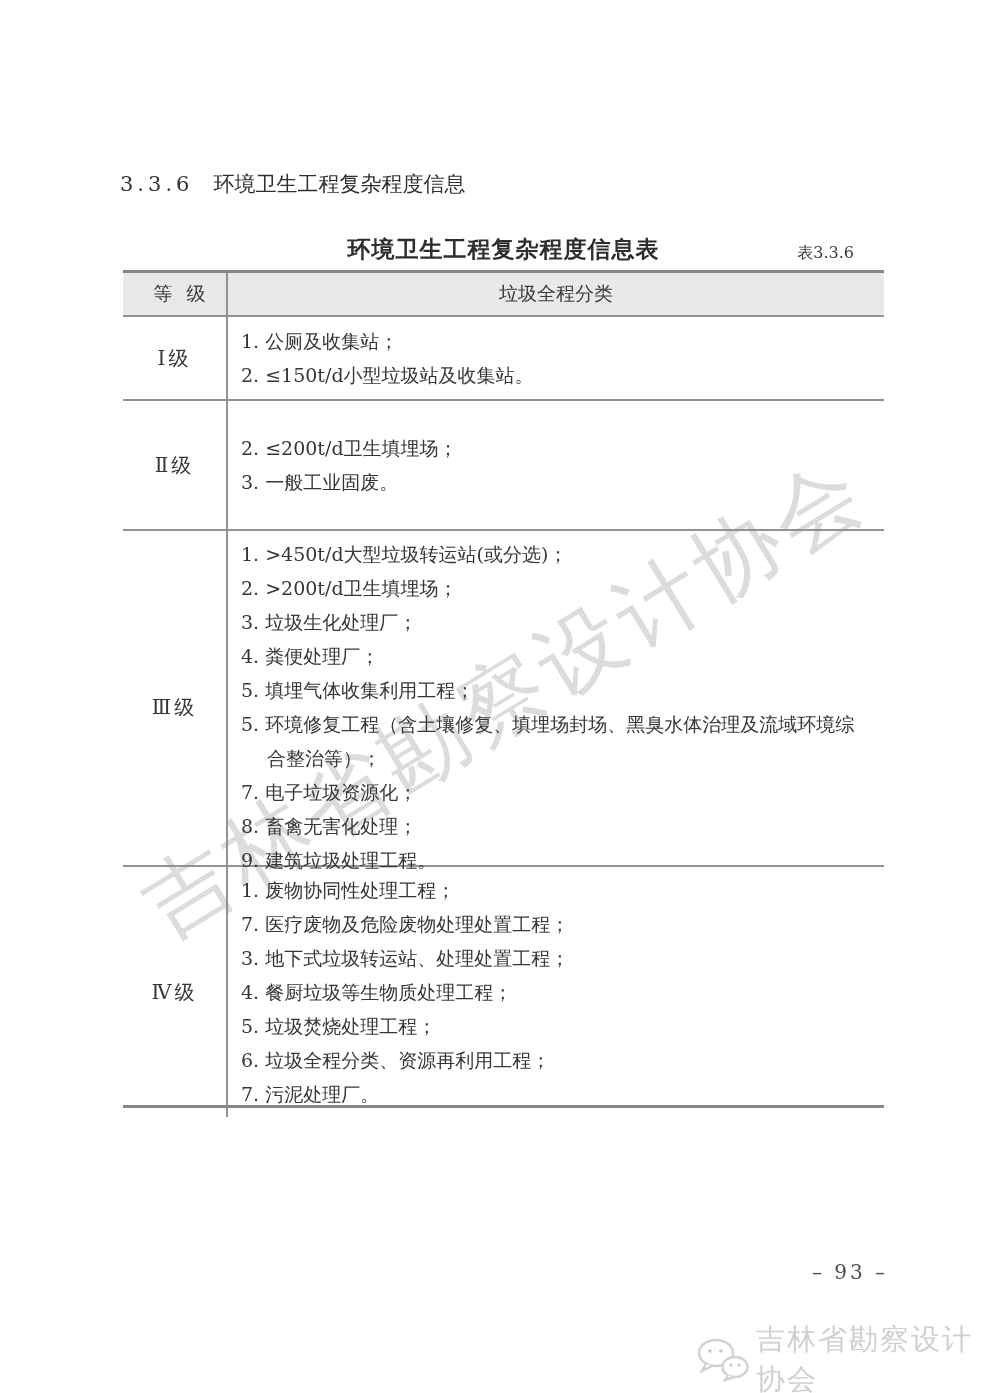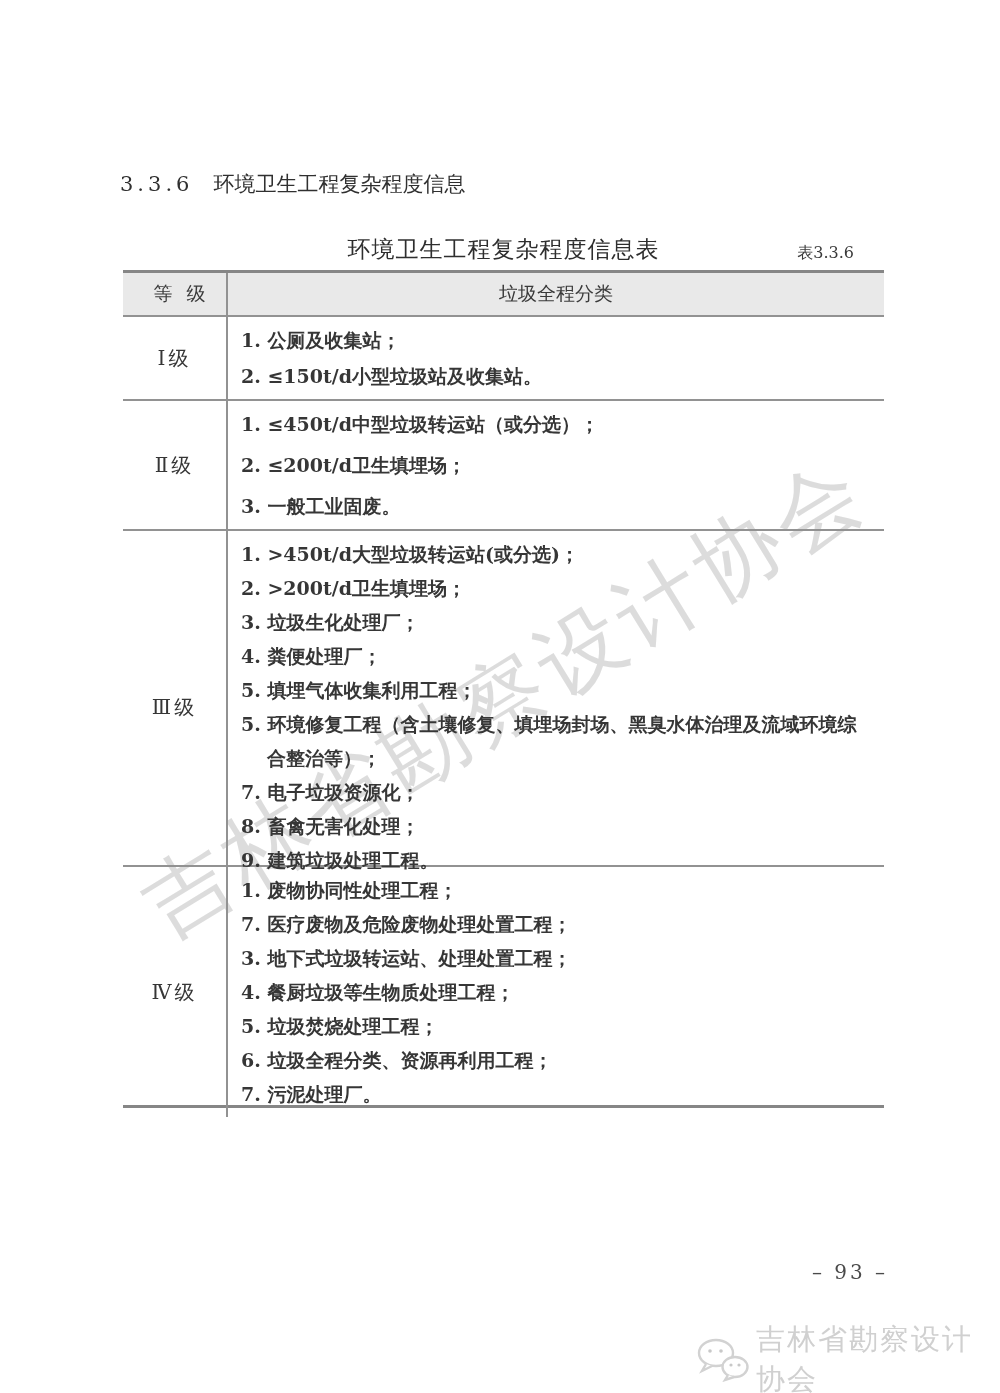--- a/index.html
+++ b/index.html
@@ -21,21 +21,21 @@
     z-index:0;pointer-events:none;
   }
   
   .section-heading{
     position:absolute;left:120px;top:170px;z-index:2;
     font-size:21px;font-weight:400;color:#303030;
   }
   .section-heading .hnum{letter-spacing:4px;margin-right:20px;}
   .table-title{
     position:absolute;left:123px;top:234px;width:761px;z-index:2;
-    text-align:center;font-size:23px;font-weight:400;color:#2e2e2e;
+    text-align:center;font-size:23px;font-weight:700;color:#2e2e2e;
     font-family:"Liberation Sans","DejaVu Sans",sans-serif;
     letter-spacing:1px;
   }
   .table-label{
     position:absolute;right:146px;top:243px;z-index:2;
     font-size:16px;color:#3a3a3a;
   }
   
   .tbl{
     position:absolute;left:123px;top:270px;width:761px;z-index:1;
@@ -60,23 +60,22 @@
   .r0{height:84px;}
   .r1{height:130px;}
   .r2{height:336px;}
   .r3{height:238px;}
   .grade{
     border-right:2px solid #929292;
     display:flex;align-items:center;justify-content:center;
     font-size:20px;letter-spacing:3px;color:#363636;
   }
   .items{
-    display:flex;flex-direction:column;justify-content:space-between;
+    display:flex;flex-direction:column;justify-content:center;
     padding:6px 24px 6px 13px;
-    font-weight:bold;
   }
   .item{
     font-size:19px;line-height:34px;color:#363636;
     padding-left:26px;text-indent:-26px;
   }
   
   .page-number{
     position:absolute;left:800px;top:1260px;width:100px;z-index:2;
     text-align:center;font-size:20px;letter-spacing:3px;color:#4a4a4a;
   }
@@ -115,21 +114,20 @@
       <div class="grade">Ⅰ级</div>
       <div class="items">
             <div class="item">1. 公厕及收集站；</div>
             <div class="item">2. ≤150t/d小型垃圾站及收集站。</div>
           </div>
     </div>
 
     <div class="row r1">
       <div class="grade">Ⅱ级</div>
       <div class="items">
-            <div class="item">1. ≤450t/d中型垃圾转运站（或分选）；</div>
             <div class="item">2. ≤200t/d卫生填埋场；</div>
             <div class="item">3. 一般工业固废。</div>
           </div>
     </div>
 
     <div class="row r2">
       <div class="grade">Ⅲ级</div>
       <div class="items">
             <div class="item">1. &gt;450t/d大型垃圾转运站(或分选)；</div>
             <div class="item">2. &gt;200t/d卫生填埋场；</div>

